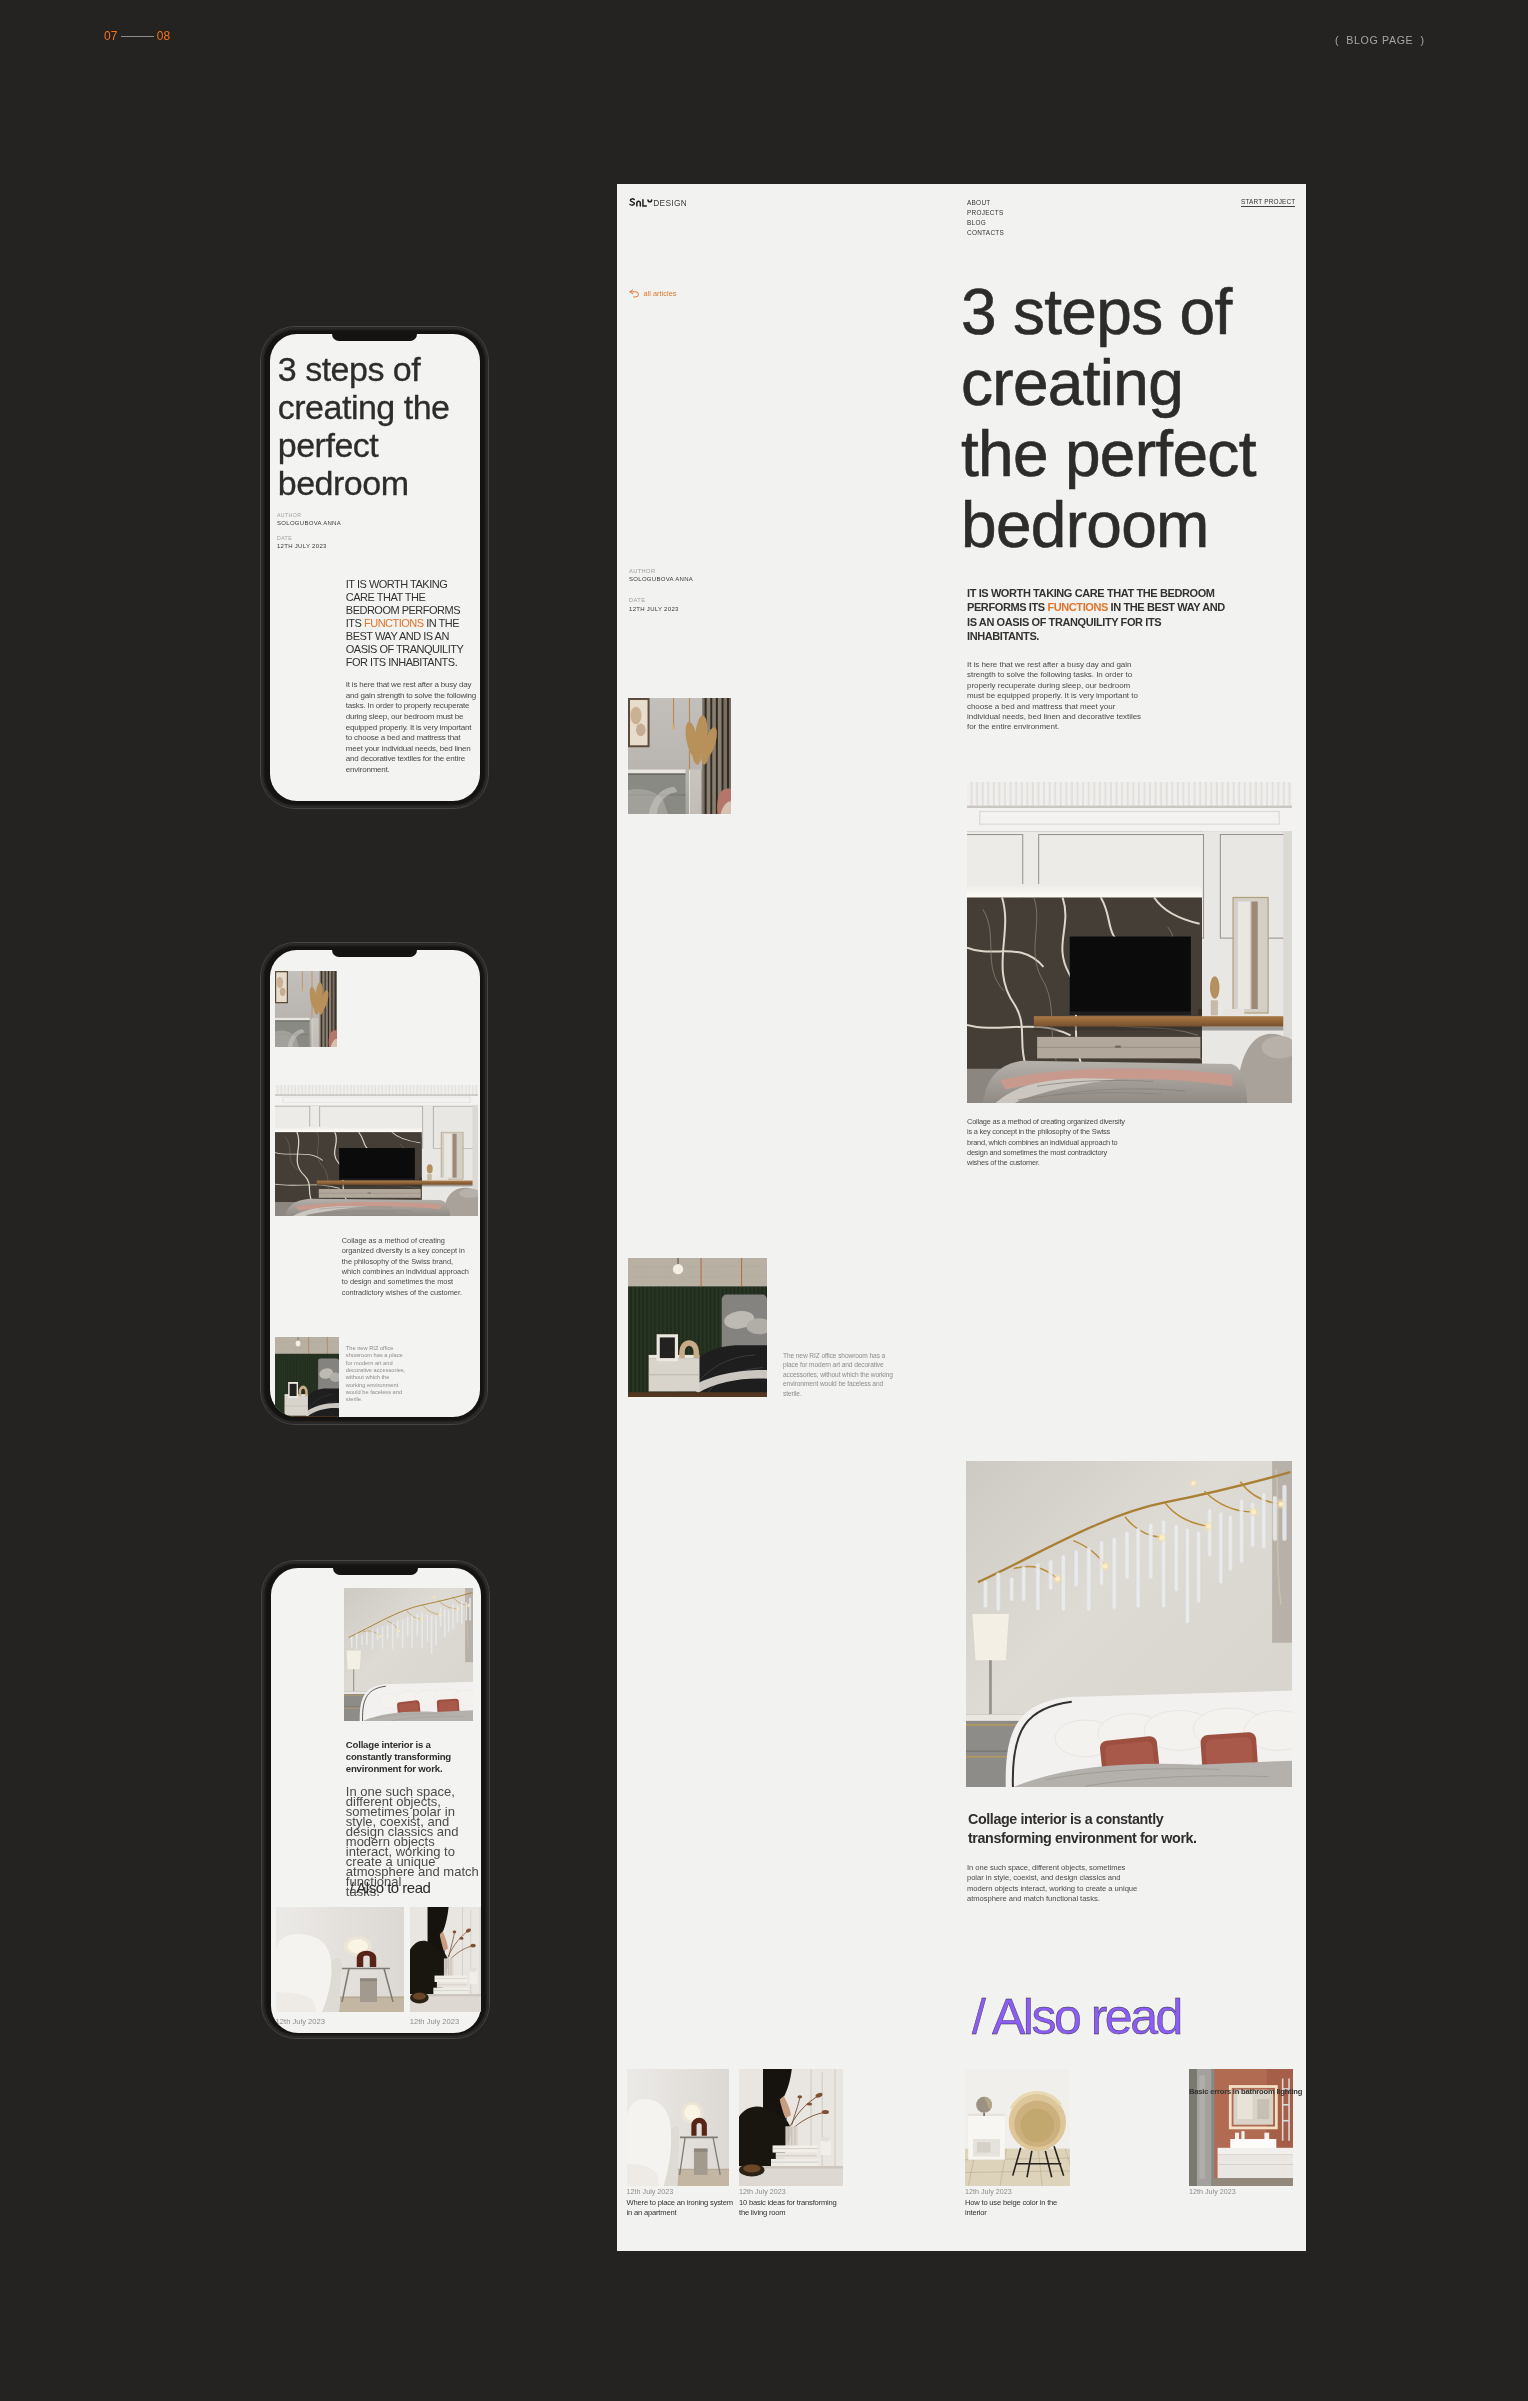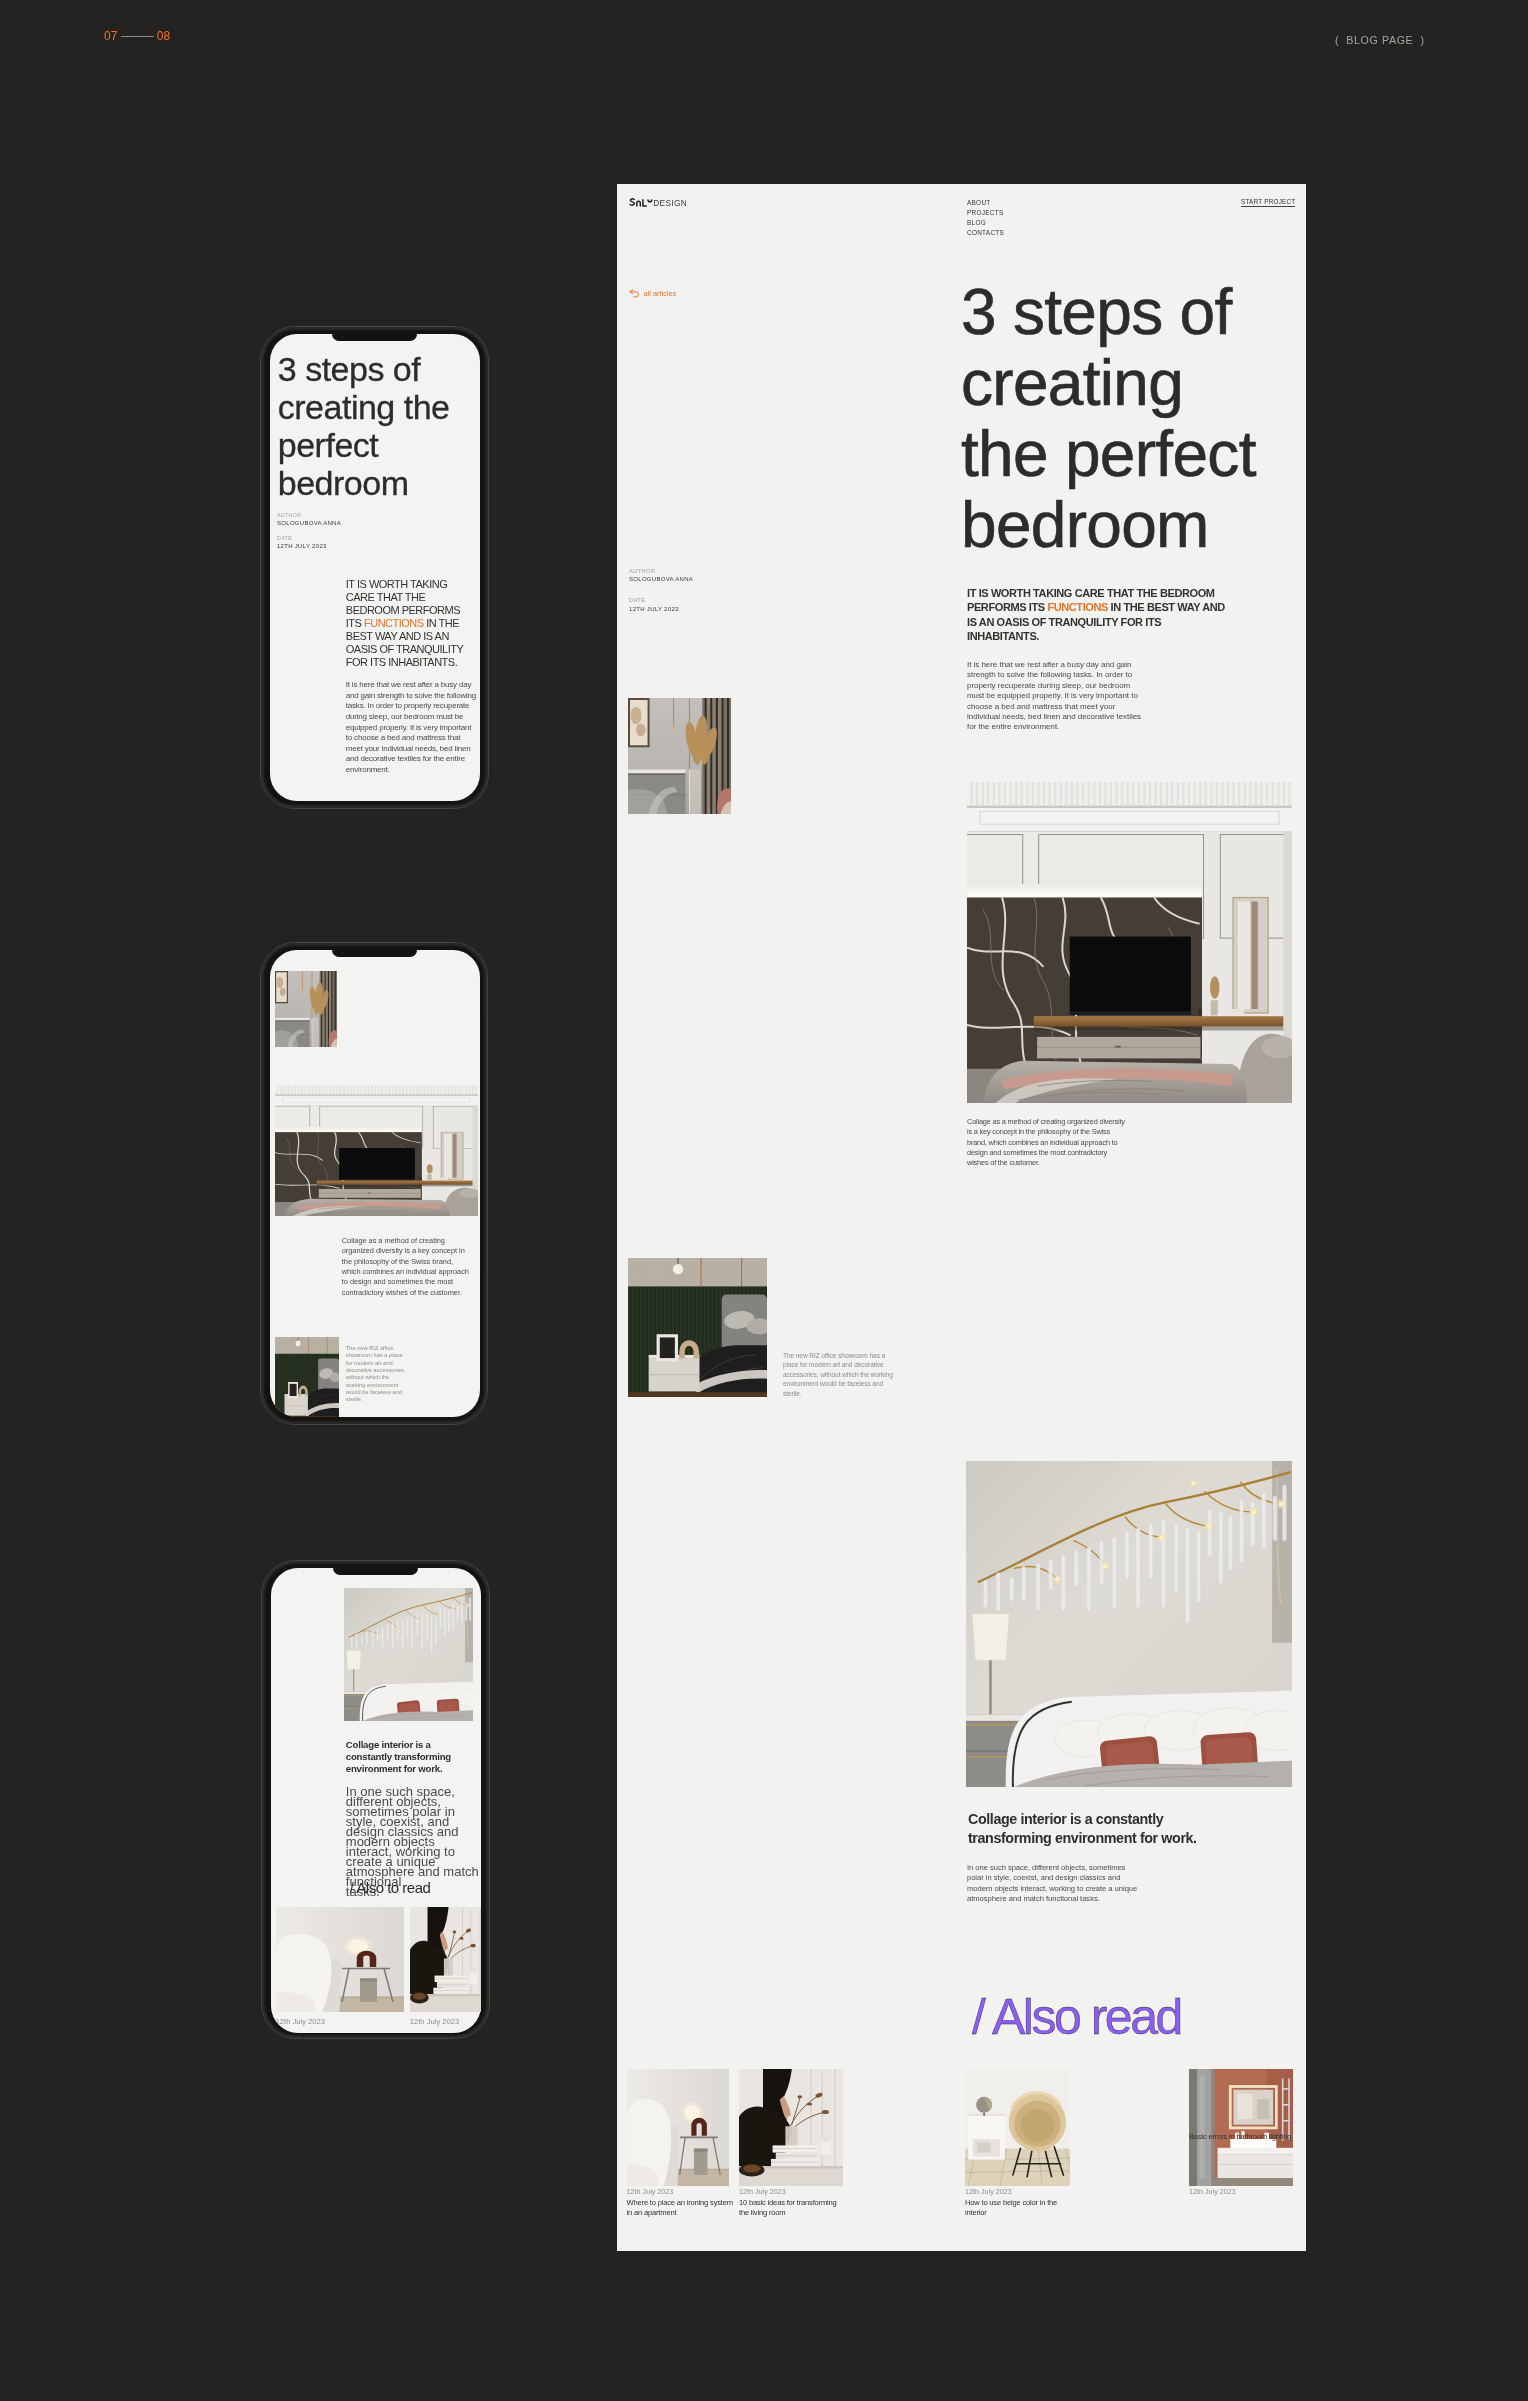--- a/index.html
+++ b/index.html
@@ -483,21 +483,21 @@
 <rect x="52" y="88" width="58" height="13" fill="#fcfbf9"></rect>
 <rect x="36" y="99" width="95" height="8" fill="#f2f0ec"></rect>
 <rect x="36" y="107" width="95" height="30" fill="#eae7e2"></rect>
 <line x1="36" y1="120" x2="131" y2="120" stroke="#d0cdc8" stroke-width="1"></line>
 <rect x="30" y="137" width="101" height="10" fill="#93887c"></rect>
 </svg>
     </div>
 
   <div class="abs carddate" style="left:572px;top:2003px;">12th July 2023</div>
 
-  <div class="abs cardtitle" style="left:572px;top:1948px;">Basic errors in bathroom lighting</div>
+  <div class="abs cardtitle" style="left:572px;top:1903px;font-weight:bold;">Basic errors in bathroom lighting</div>
 </div>
 
 <div class="abs phone" style="left:260px;top:326px;width:229px;height:483px;">
   <div class="screen" style="width:210px;height:467px;">
 
     <div class="notch" style="left:62px;width:85px;height:6.4px;"></div>
 
     <div class="abs" style="left:8px;top:15.5px;font-size:34px;line-height:38px;letter-spacing:-0.5px;color:#2d2c2b;-webkit-text-stroke:0.3px #2d2c2b;">3 steps of<br>creating the<br>perfect<br>bedroom</div>
 
     <div class="abs metalabel" style="left:7.2px;top:178px;font-size:5.2px;">AUTHOR</div>

